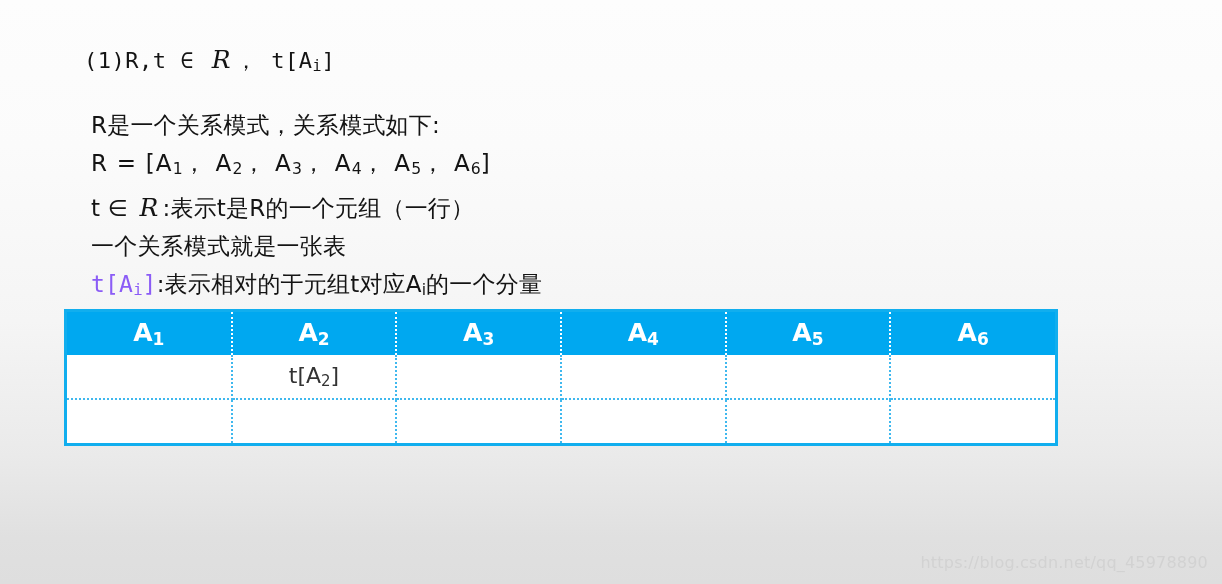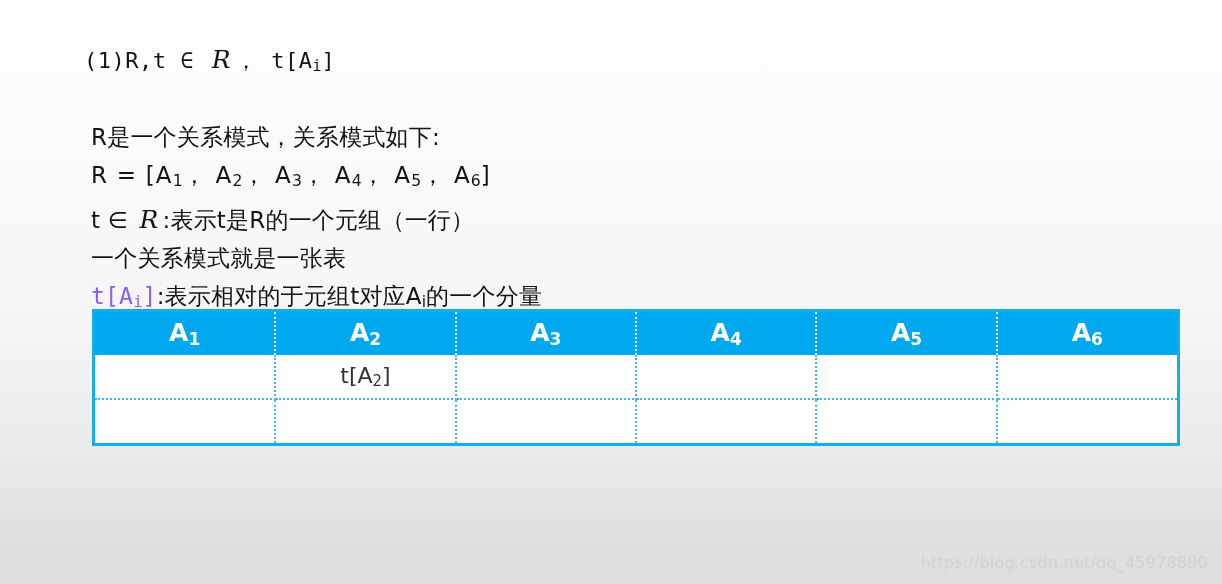--- a/index.html
+++ b/index.html
@@ -34,21 +34,21 @@
     line-height: 31px;
     color: #141414;
     white-space: nowrap;
     letter-spacing: 0.2px;
   }
 
   .line-1 {
     font-family: "DejaVu Sans Mono", "Liberation Mono", monospace;
     font-size: 22px;
     letter-spacing: 0.5px;
-    margin-bottom: 40px;
+    margin-bottom: 28px;
   }
 
   .para .line { margin: 7px; }
   .para .line-r { letter-spacing: 1.2px; }
 
   .mathR {
     font-family: "DejaVu Serif", "Liberation Serif", serif;
     font-style: italic;
     font-size: 25px;
     padding: 0 4px;
@@ -64,25 +64,24 @@
 
   .mono {
     font-family: "DejaVu Sans Mono", "Liberation Mono", monospace;
   }
 
   
   .table-wrap {
     position: absolute;
     left: 64px;
     top: 309px;
-    width: 1088px;
+    width: 994px;
     border: 3px solid #11AEEE;
     box-sizing: border-box;
     background: #ffffff;
-    margin-left: 28px;
   }
 
   table.rel {
     border-collapse: collapse;
     width: 100%;
     table-layout: fixed;
   }
 
   table.rel th,
   table.rel td {

